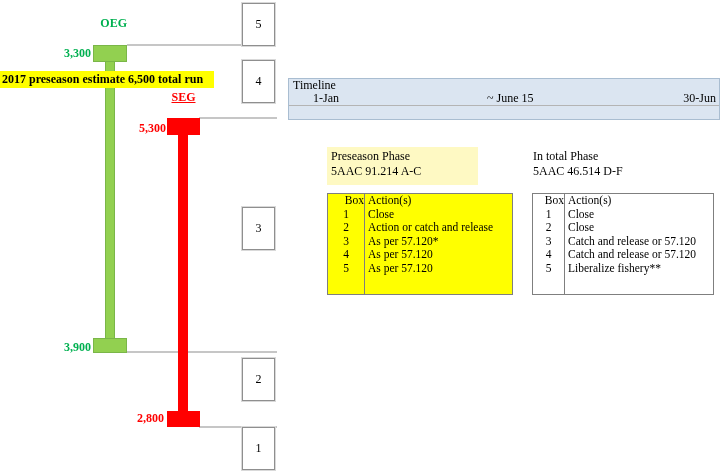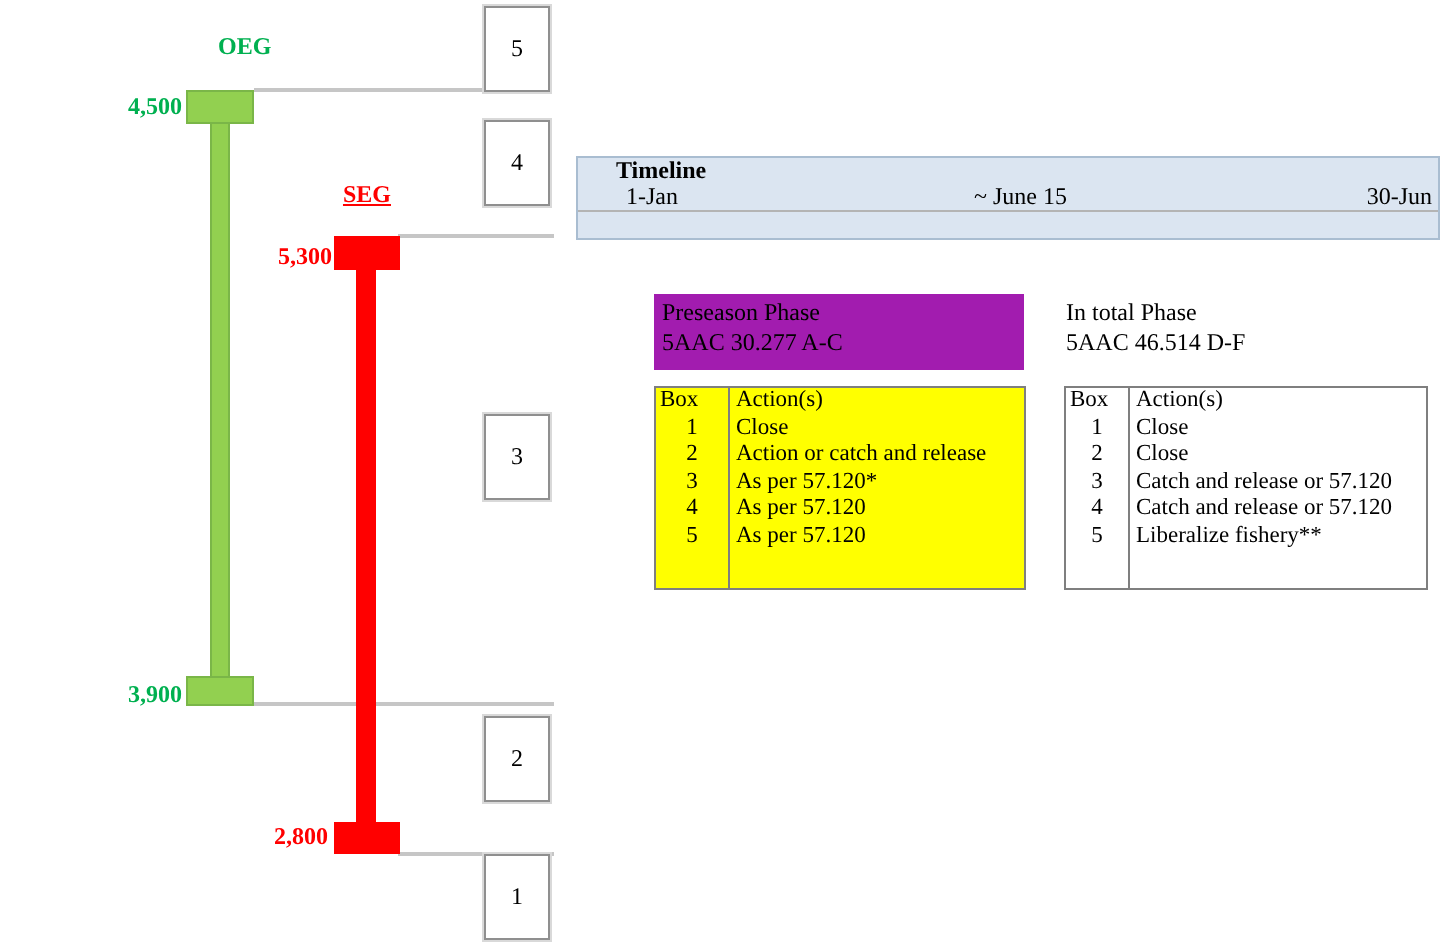--- a/index.html
+++ b/index.html
@@ -27,75 +27,76 @@
   .estimate-band{
     position:absolute;left:0;top:71px;width:214px;height:17px;
     background:#ffff00;font-weight:bold;line-height:17px;padding-left:2px;
     box-sizing:border-box;white-space:nowrap;
   }
   
   .timeline{
     position:absolute;left:288px;top:78px;width:432px;height:42px;
     background:#dbe5f1;border:1px solid #a9bdd1;box-sizing:border-box;
   }
-  .timeline .tl-title{position:absolute;left:19px;top:0;height:13px;line-height:13px;font-weight:bold;}
+  .timeline .tl-title{position:absolute;left:4px;top:0;height:13px;line-height:13px;}
   .timeline .tl-dates{position:absolute;left:0;top:13px;width:100%;height:14px;border-bottom:1px solid #b4b4b4;box-sizing:border-box;}
   .timeline .tl-start{position:absolute;left:24px;top:0;line-height:13px;}
   .timeline .tl-mid{position:absolute;left:198px;top:0;line-height:13px;text-align:right;}
   .timeline .tl-end{position:absolute;right:3px;top:0;line-height:13px;}
   
   .pre-header{
-    position:absolute;left:327px;top:147px;width:185px;height:38px;
-    background:#a21caf;padding:2px 16px 0 4px;box-sizing:border-box;line-height:15px;
+    position:absolute;left:327px;top:147px;width:151px;height:38px;
+    background:#fef9c3;padding:2px 16px 0 4px;box-sizing:border-box;line-height:15px;
   }
   .in-header{
     position:absolute;left:533px;top:147px;width:185px;height:38px;
     padding:2px 0 0 0;box-sizing:border-box;line-height:15px;
   }
   
   .acttable{
     position:absolute;top:193px;height:102px;border:1px solid #7f7f7f;
     box-sizing:border-box;font-size:11.5px;
   }
   .acttable.pre{left:327px;width:186px;background:#ffff00;}
   .acttable.ins{left:532px;width:182px;background:#ffffff;}
   .acttable .col-div{position:absolute;top:0;bottom:0;width:1px;background:#7f7f7f;}
   .acttable.pre .col-div{left:36px;}
   .acttable.ins .col-div{left:31px;}
   .trow{display:flex;height:13.5px;line-height:13.5px;}
   .acttable.pre .c-box{width:36px;flex:none;}
   .acttable.ins .c-box{width:31px;flex:none;}
-  .c-box.hdr{text-align:left;padding-left:2px;box-sizing:border-box;}
+  .c-box.hdr{text-align:right;padding-left:2px;box-sizing:border-box;}
   .c-box.num{text-align:center;}
   .c-act{padding-left:4px;white-space:nowrap;}
 </style>
 </head>
 <body>
 
 <div id="stage">
 
   <div class="gline" style="left:127px;top:44px;width:115px;"></div>
   <div class="gline" style="left:199px;top:117px;width:78px;"></div>
   <div class="gline" style="left:127px;top:351px;width:150px;"></div>
   <div class="gline" style="left:199px;top:426px;width:78px;"></div>
 
-  <div class="lbl lbl-green abs" style="left:109px;top:16px;width:34px;text-align:left;">OEG</div>
-  <div class="lbl lbl-green numlbl abs" style="left:55px;top:46px;width:36px;">4,500</div>
+  <div class="lbl lbl-green abs" style="left:93px;top:16px;width:34px;text-align:right;">OEG</div>
+  <div class="lbl lbl-green numlbl abs" style="left:55px;top:46px;width:36px;">3,300</div>
   <div class="lbl lbl-green numlbl abs" style="left:55px;top:340px;width:36px;">3,900</div>
   <div class="bar-stem green-fill" style="left:105px;top:45px;height:308px;"></div>
   <div class="bar-cap green-fill" style="left:93px;top:45px;width:34px;height:17px;"></div>
   <div class="bar-cap green-fill" style="left:93px;top:338px;width:34px;height:15px;"></div>
 
   <div class="lbl lbl-red abs" style="left:167px;top:90px;width:33px;text-align:center;text-decoration:underline;">SEG</div>
   <div class="lbl lbl-red numlbl abs" style="left:130px;top:121px;width:36px;">5,300</div>
   <div class="lbl lbl-red numlbl abs" style="left:128px;top:411px;width:36px;">2,800</div>
   <div class="bar-stem red-fill" style="left:178px;top:118px;height:309px;"></div>
   <div class="bar-cap red-fill" style="left:167px;top:118px;width:33px;height:17px;"></div>
   <div class="bar-cap red-fill" style="left:167px;top:411px;width:33px;height:16px;"></div>
 
+  <div class="estimate-band">2017 preseason estimate 6,500 total run</div>
 
   <div class="numbox" style="top:3px;">
       <span>5</span>
     </div>
   <div class="numbox" style="top:60px;">
       <span>4</span>
     </div>
   <div class="numbox" style="top:207px;">
       <span>3</span>
     </div>
@@ -110,21 +111,21 @@
     <div class="tl-title">Timeline</div>
     <div class="tl-dates">
       <span class="tl-start">1-Jan</span>
       <span class="tl-mid">~ June 15</span>
       <span class="tl-end">30-Jun</span>
     </div>
   </div>
 
   <div class="pre-header">
     <div>Preseason Phase</div>
-    <div>5AAC 30.277 A-C</div>
+    <div>5AAC 91.214 A-C</div>
   </div>
 
   <div class="in-header">
     <div>In total Phase</div>
     <div>5AAC 46.514 D-F</div>
   </div>
 
   <div class="acttable pre">
     <div class="col-div"></div>
     <div class="trow">

